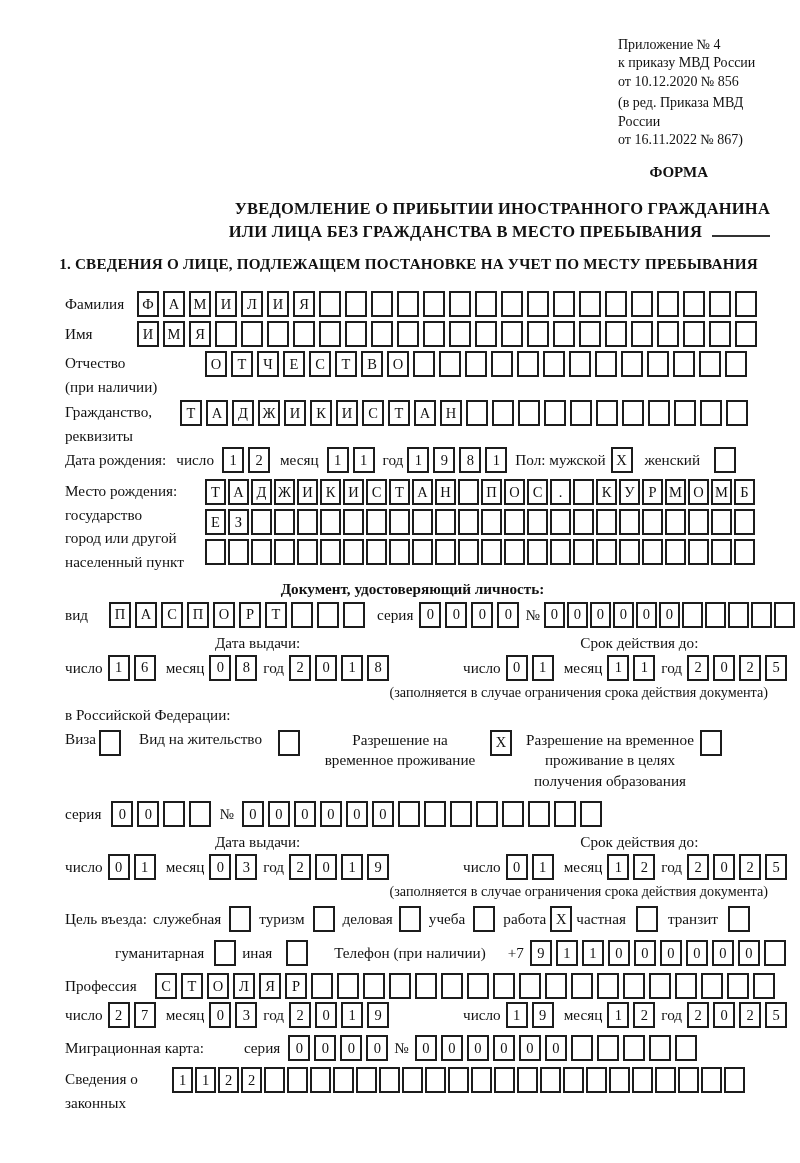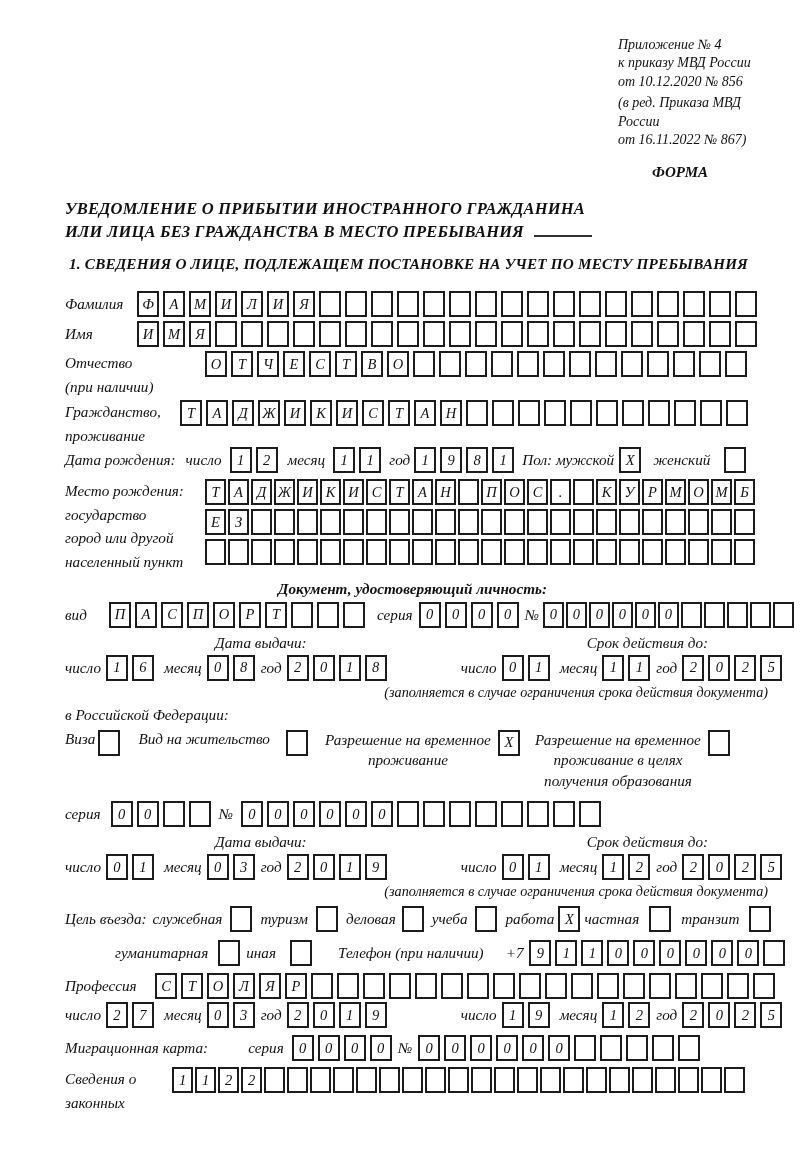--- a/index.html
+++ b/index.html
@@ -2,29 +2,29 @@
 <html><head>
 <meta charset="utf-8">
 <style>
   * { margin: 0; padding: 0; box-sizing: border-box; }
   html, body { background: #ffffff; }
   body {
     width: 800px; height: 1163px;
     font-family: "Liberation Serif", "DejaVu Serif", serif;
     color: #111; font-size: 15px; overflow: hidden;
   }
-  .page { width: 800px; height: 911px; padding: 36px 30px 10px 65px; position: relative; font-style: italic; }
+  .page { width: 800px; height: 911px; padding: 36px 30px 10px 65px; position: relative; }
 
   
   .hdr { margin-left: 553px; font-size: 14px; line-height: 1.32; }
   .hdr .ed { margin-top: 3px; }
   .form-label { text-align: right; margin: 14px 62px 0 0; font-weight: bold; font-size: 15px; }
 
   
-  .title { text-align: left; font-weight: bold; font-size: 16.5px; line-height: 1.4; margin-top: 16px; letter-spacing: .2px; }
+  .title { text-align: right; font-weight: bold; font-size: 16.5px; line-height: 1.4; margin-top: 16px; letter-spacing: .2px; }
   .title .uline { display: inline-block; width: 58px; border-bottom: 2px solid #333; height: 14px; margin-left: 10px; }
   .sec-head { font-weight: bold; font-size: 15.2px; margin-top: 12px; margin-left: -18px; text-align: center; letter-spacing: .2px; }
 
   
   .row { display: flex; align-items: center; margin-top: 4px; }
   .row.start { align-items: flex-start; }
   .lbl { font-size: 15.2px; flex-shrink: 0; }
   .lblblock { flex-shrink: 0; font-size: 15.2px; line-height: 1.55; }
   .cells { display: flex; flex-wrap: nowrap; }
   .cell, .cb {
@@ -155,21 +155,21 @@
         <span class="cell"></span>
         <span class="cell"></span>
         <span class="cell"></span>
         <span class="cell"></span>
       </span>
   </div>
 
   <div class="row start" style="margin-top:2px">
     <span class="lblblock" style="width:115px">
       <div>Гражданство,</div>
-      <div>проживание</div>
+      <div>реквизиты</div>
     </span>
     <span class="cells">
         <span class="cell">Т</span>
         <span class="cell">А</span>
         <span class="cell">Д</span>
         <span class="cell">Ж</span>
         <span class="cell">И</span>
         <span class="cell">К</span>
         <span class="cell">И</span>
         <span class="cell">С</span>

